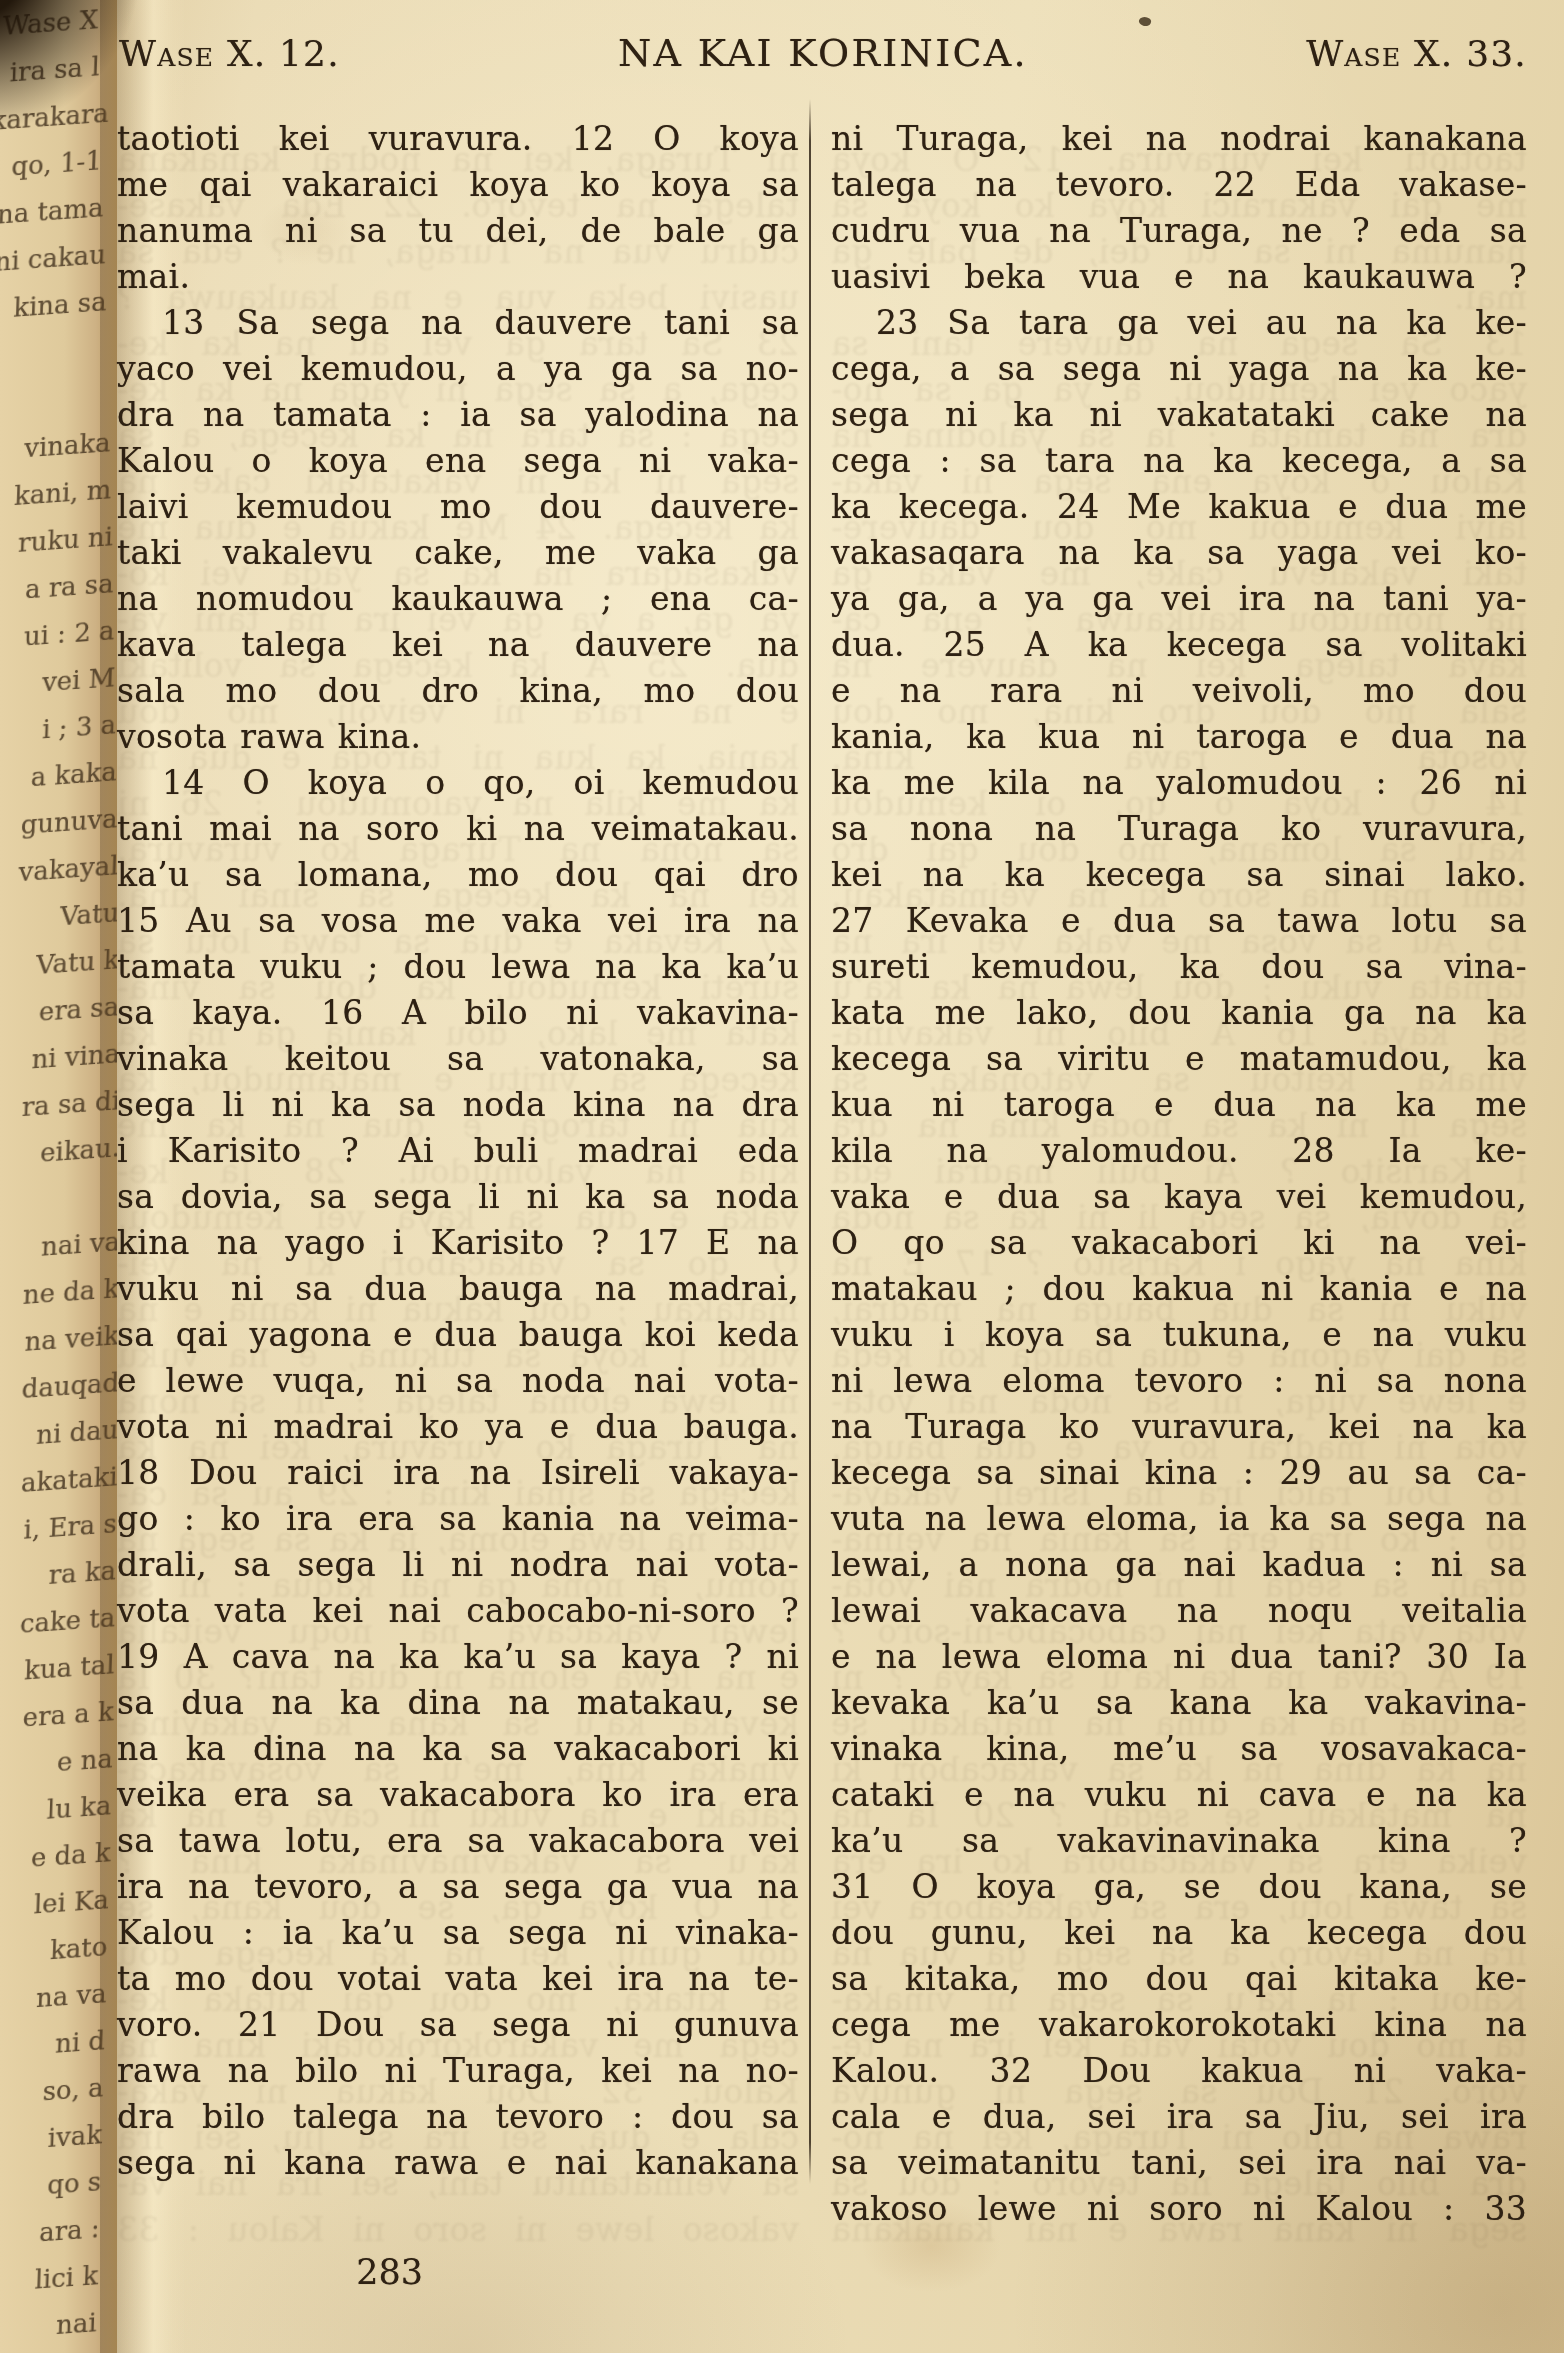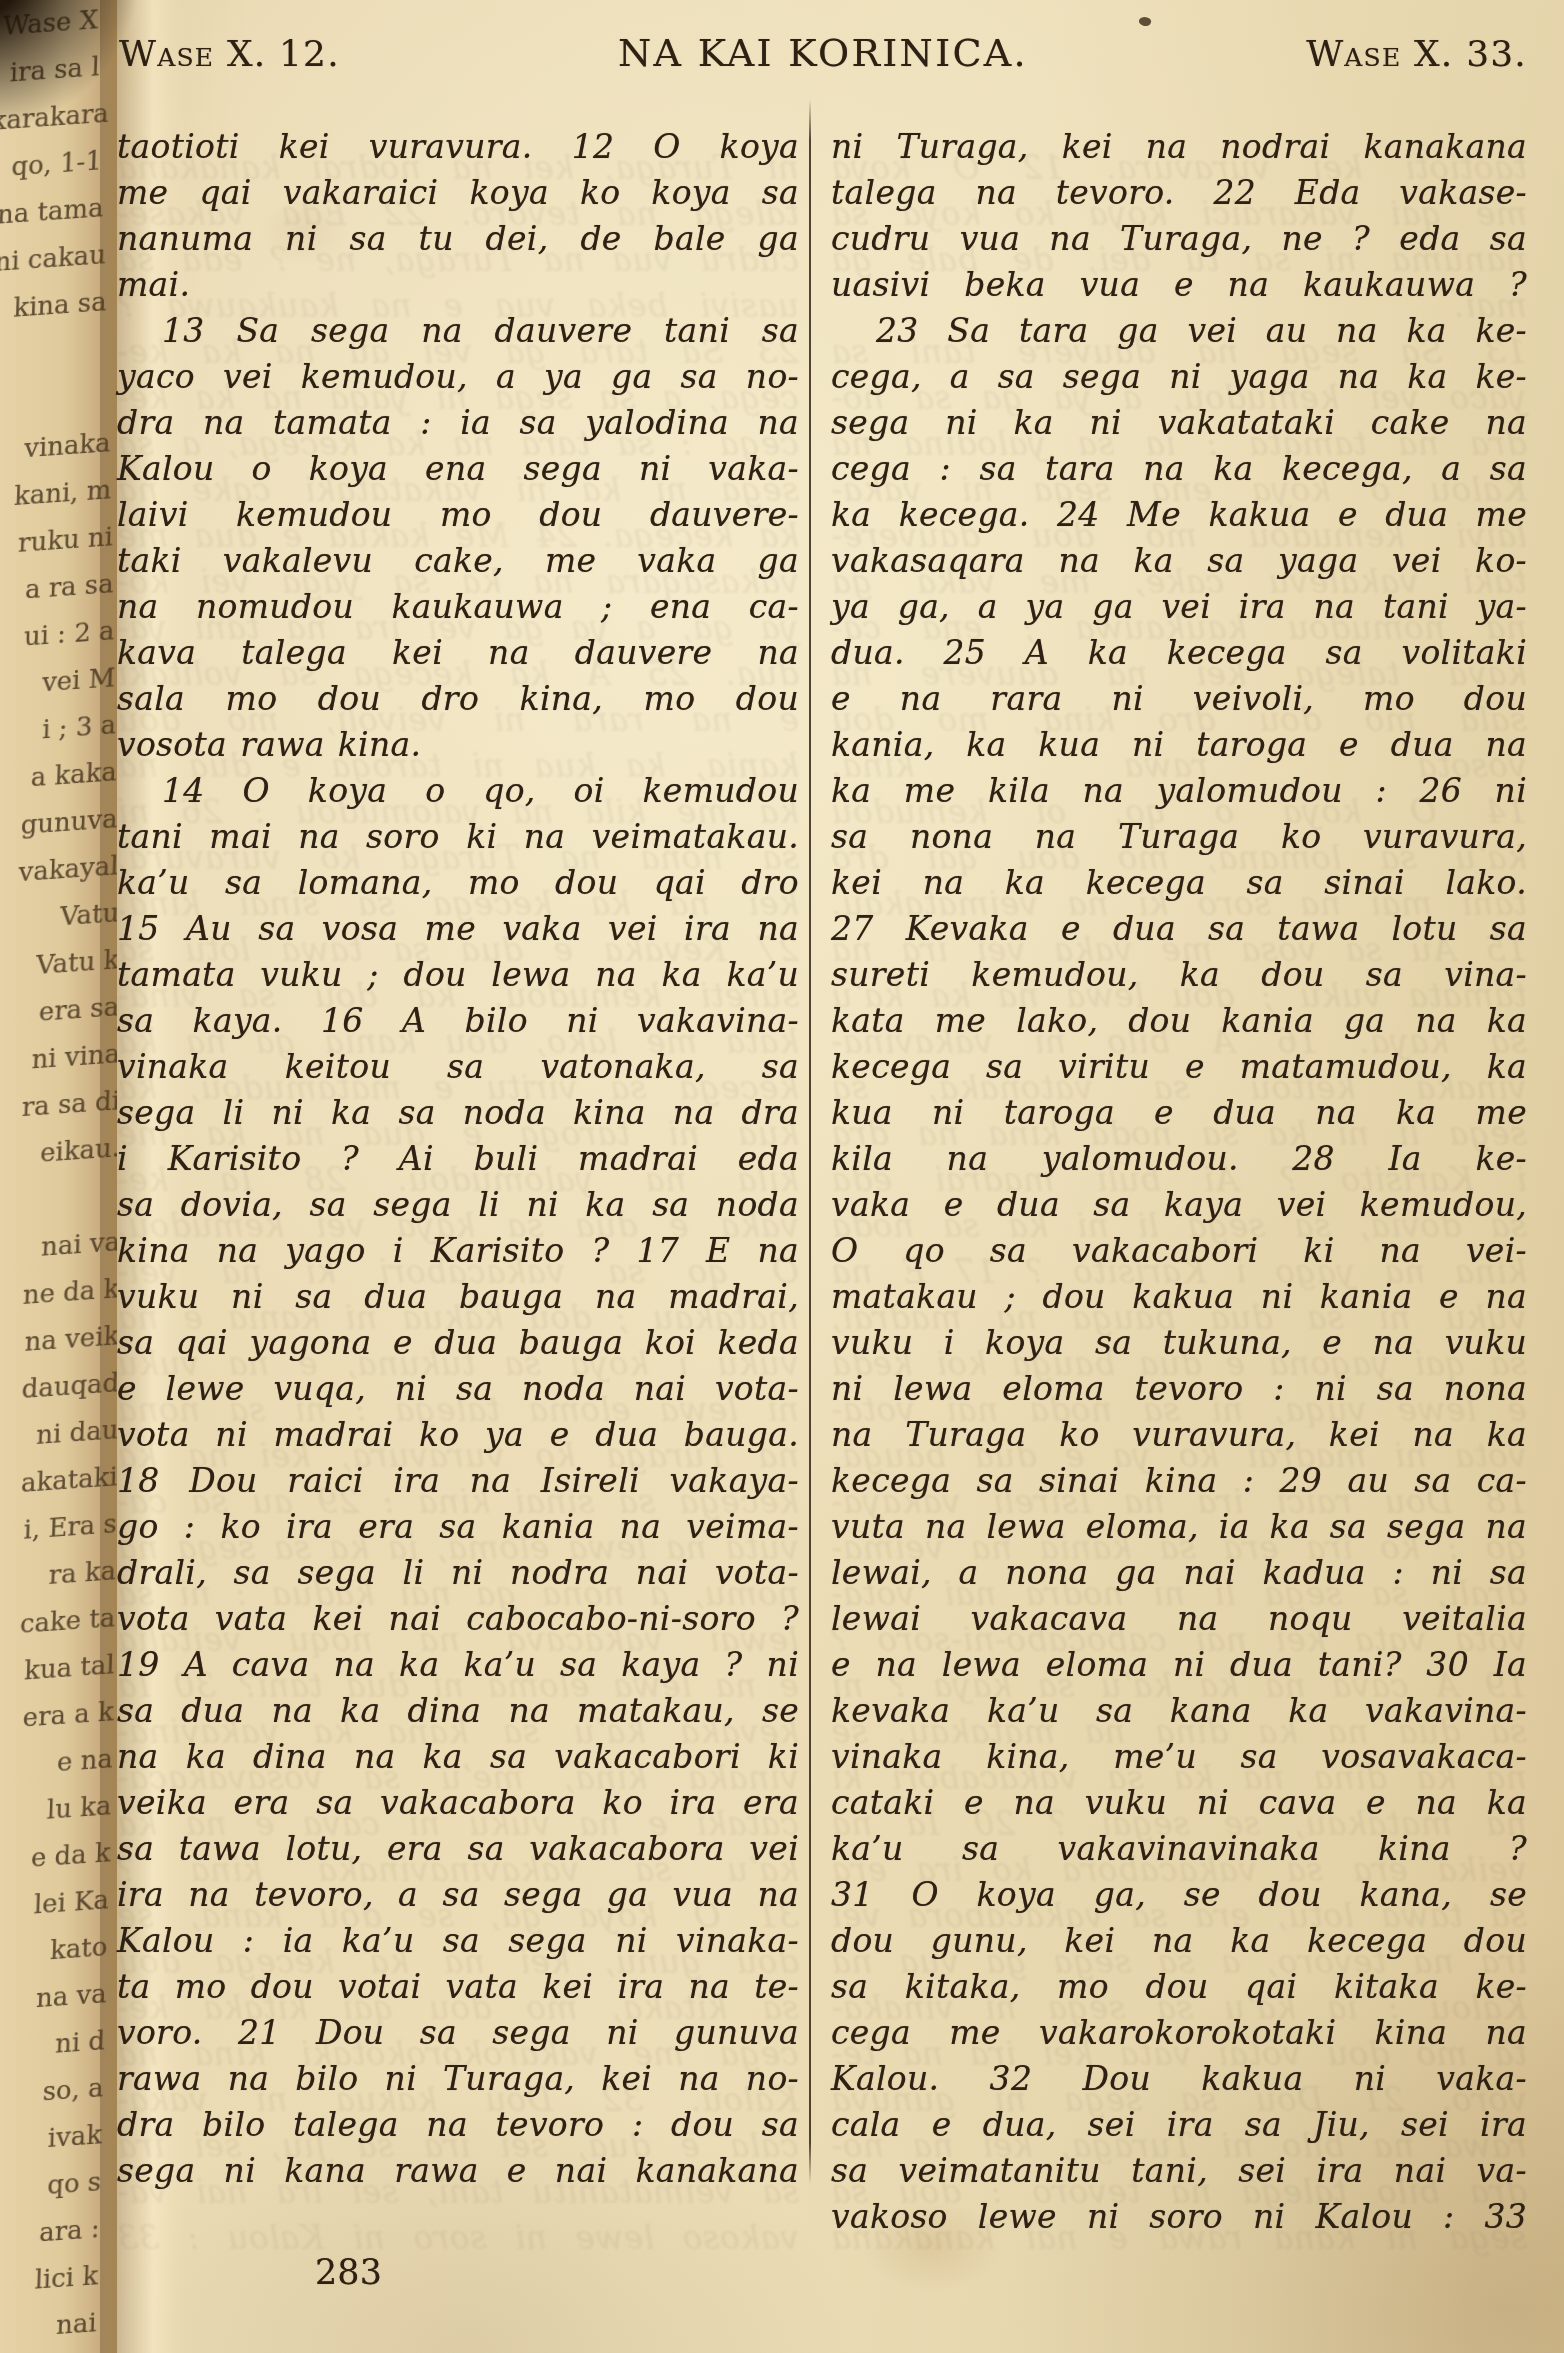--- a/index.html
+++ b/index.html
@@ -42,21 +42,21 @@
   
   .header{
     position:absolute;left:119px;top:31px;width:1408px;
     display:flex;justify-content:space-between;align-items:baseline;
     color:#2e2113;
   }
   .rh{font-variant:small-caps;font-size:36px;letter-spacing:1.2px;text-shadow:0 0 0.8px rgba(46,33,19,.5);}
   .title{font-size:38px;letter-spacing:2.3px;text-shadow:0 0 0.8px rgba(46,33,19,.5);}
   
   .col{
-    position:absolute;top:124px;color:#2e2113;font-style:italic;
+    position:absolute;top:116px;color:#2e2113;
   }
   .col-left{left:117px;width:682px;}
   .col-right{left:831px;width:696px;}
   .line{
     height:46px;line-height:46px;font-size:33px;white-space:normal;
     text-align:justify;text-align-last:justify;text-justify:inter-word;
     letter-spacing:0.3px;word-spacing:2.3px;
     text-shadow:0 0 0.8px rgba(46,33,19,.55);
     overflow:visible;
   }
@@ -65,21 +65,21 @@
   .ghost{
     transform:scaleX(-1) translateY(21px);
     opacity:.065;filter:blur(1px);color:#4d3c22;pointer-events:none;
   }
   .divider{
     position:absolute;left:809px;top:99px;width:2.3px;height:2085px;
     background:linear-gradient(to bottom,rgba(40,28,15,0) 0%,rgba(40,28,15,.8) 2%,rgba(40,28,15,.8) 98%,rgba(40,28,15,0) 100%);
   }
   .pagenum{
     position:absolute;left:274px;top:2252px;width:149px;
-    text-align:center;font-size:35px;color:#2e2113;
+    text-align:right;font-size:35px;color:#2e2113;
     text-shadow:0 0 0.8px rgba(46,33,19,.55);
   }
   .speck{
     position:absolute;left:1139px;top:17px;width:11.7px;height:8.6px;
     background:#3a2a16;border-radius:60% 40% 55% 45%;transform:rotate(18deg);opacity:.8;
   }
   .stain{
     position:absolute;left:861px;top:2199px;width:141px;height:94px;
     background:radial-gradient(ellipse at center,rgba(158,108,46,.15),rgba(158,108,46,0) 70%);
     pointer-events:none;

